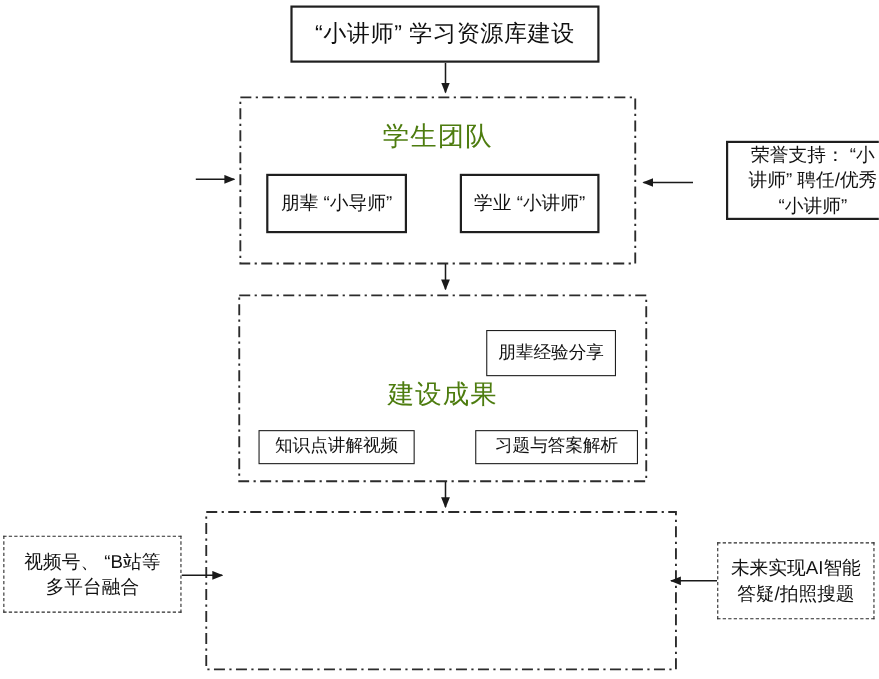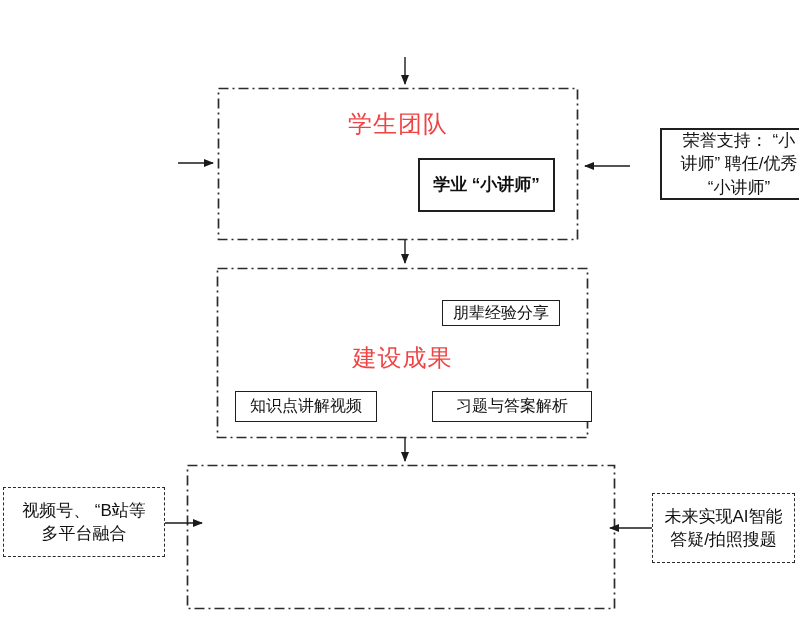--- a/index.html
+++ b/index.html
@@ -44,21 +44,21 @@
     position: absolute;
     
   }
 
   .group-title {
     position: absolute;
     left: 0; right: 0;
     text-align: center;
     font-size: 24px;
     letter-spacing: 1px;
-    color: #ef4444;
+    color: #4d7c0f;
   }
 
   .node-sm { font-size: 16px; border-width: 1.5px; }
   .node-md { font-size: 17px; border-width: 2px; }
   .node-lg { font-size: 19px; border-width: 2px; }
 
   .note-solid { font-size: 17px; border-width: 2px; }
   .note-dashed { font-size: 17px; border: 1.6px dashed #2a2a2a; }
 </style>
 </head>
@@ -80,31 +80,33 @@
     <line x1="405" y1="57" x2="405" y2="84" stroke="#1a1a1a" stroke-width="1.4" marker-end="url(#ah)"></line>
     <line x1="405" y1="240" x2="405" y2="263" stroke="#1a1a1a" stroke-width="1.4" marker-end="url(#ah)"></line>
     <line x1="405" y1="438" x2="405" y2="461" stroke="#1a1a1a" stroke-width="1.4" marker-end="url(#ah)"></line>
 
     <line x1="178" y1="163" x2="213" y2="163" stroke="#1a1a1a" stroke-width="1.4" marker-end="url(#ah)"></line>
     <line x1="630" y1="166" x2="585" y2="166" stroke="#1a1a1a" stroke-width="1.4" marker-end="url(#ah)"></line>
     <line x1="165" y1="523" x2="202" y2="523" stroke="#1a1a1a" stroke-width="1.4" marker-end="url(#ah)"></line>
     <line x1="652" y1="528" x2="610" y2="528" stroke="#1a1a1a" stroke-width="1.4" marker-end="url(#ah)"></line>
   </svg>
 
+  <div class="box root-box" style="left:264px; top:5px; width:281px; height:52px;">“小讲师” 学习资源库建设</div>
 
   <div class="group" style="left:218px; top:88px; width:360px; height:152px;">
     <div class="group-title" style="top:20px;">学生团队</div>
-    <div class="box node-md" style="left:200px; top:70px; width:137px; height:54px;font-weight:bold;">学业 “小讲师”</div>
+    <div class="box node-md" style="left:24px; top:70px; width:128px; height:54px;">朋辈 “小导师”</div>
+    <div class="box node-md" style="left:200px; top:70px; width:127px; height:54px;">学业 “小讲师”</div>
   </div>
 
   <div class="group" style="left:217px; top:268px; width:371px; height:170px;">
-    <div class="box node-sm" style="left:225px; top:32px; width:118px; height:26px;">朋辈经验分享</div>
+    <div class="box node-sm" style="left:225px; top:32px; width:118px; height:42px;">朋辈经验分享</div>
     <div class="group-title" style="top:74px;">建设成果</div>
     <div class="box node-sm" style="left:18px; top:123px; width:142px; height:31px;">知识点讲解视频</div>
-    <div class="box node-sm" style="left:215px; top:123px; width:160px; height:31px;">习题与答案解析</div>
+    <div class="box node-sm" style="left:215px; top:123px; width:148px; height:31px;">习题与答案解析</div>
   </div>
 
 
   <div class="box note-solid" style="left:630px; top:128px; width:158px; height:72px;margin-left:30px;">荣誉支持： “小
 讲师” 聘任/优秀
 “小讲师”</div>
   <div class="box note-dashed" style="left:652px; top:493px; width:143px; height:70px;">未来实现AI智能
 答疑/拍照搜题</div>
   <div class="box note-dashed" style="left:3px; top:487px; width:162px; height:70px;">视频号、 “B站等
 多平台融合</div>

